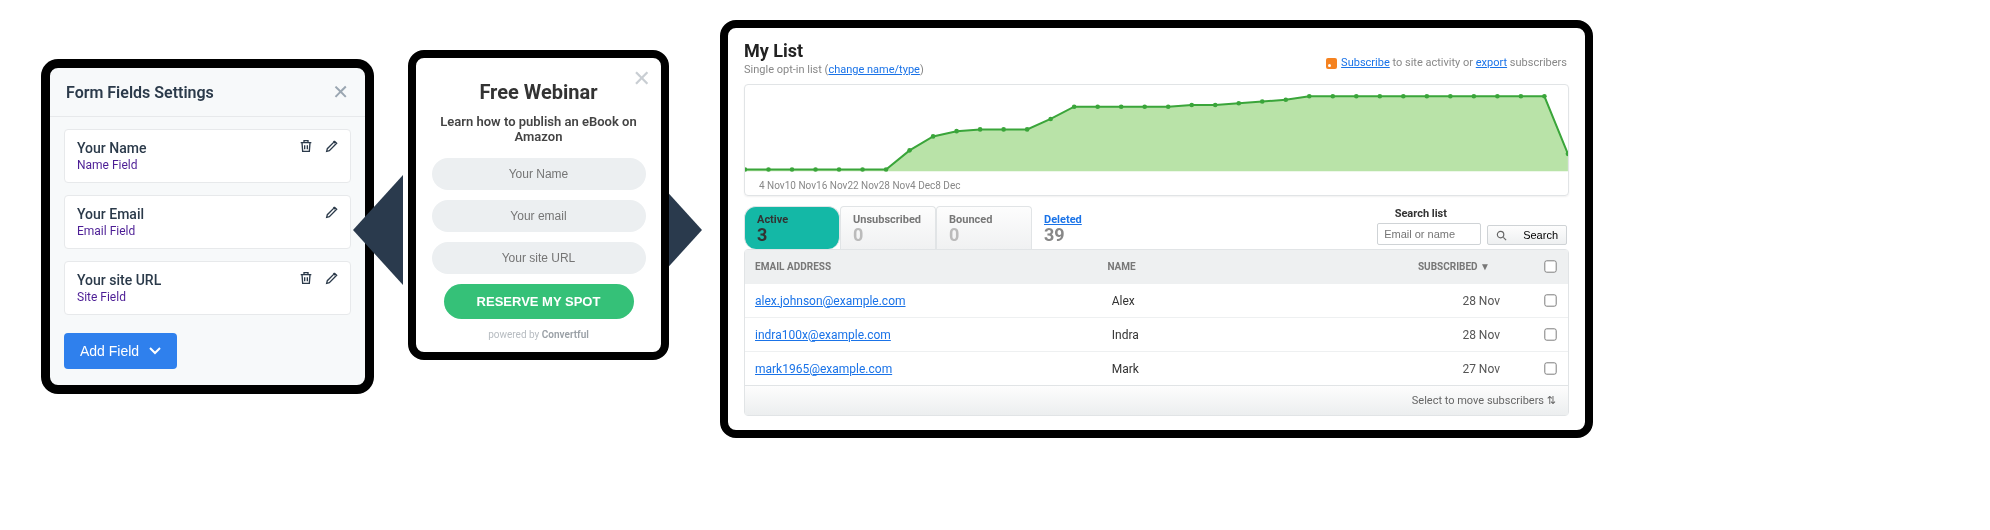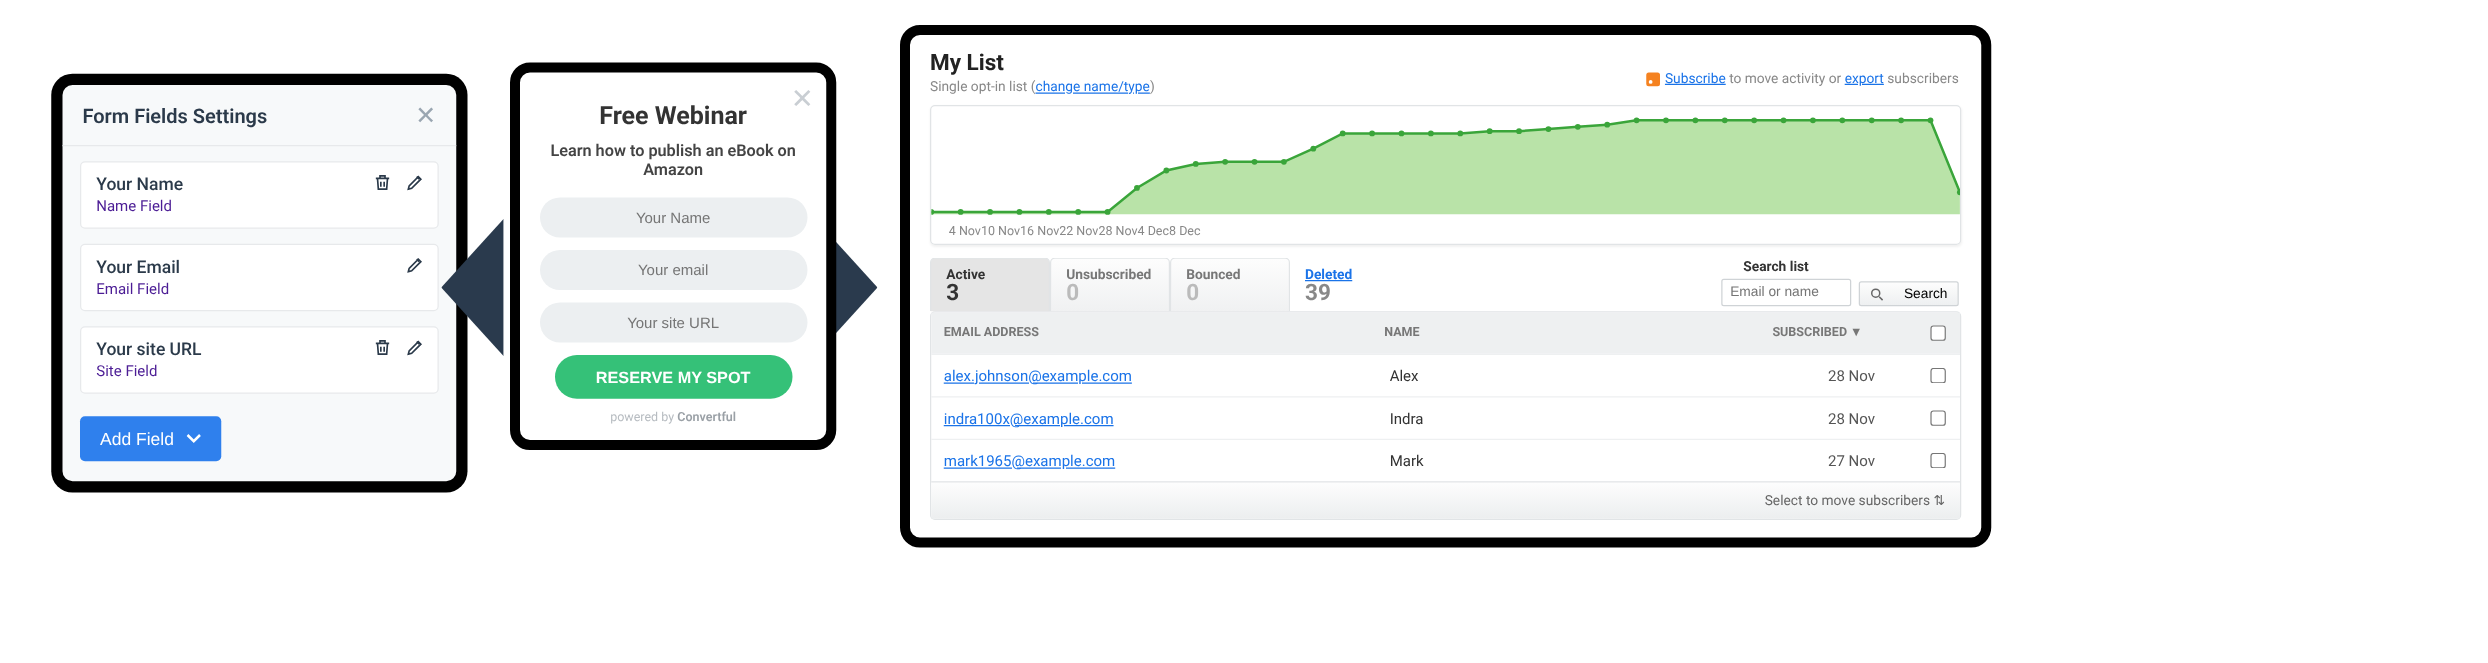--- a/index.html
+++ b/index.html
@@ -43,21 +43,21 @@
   .rss{display:inline-block;width:11px;height:11px;background:#f58220;border-radius:2px;margin-right:4px;vertical-align:middle;position:relative;}
   .rss::after{content:"";position:absolute;left:2px;bottom:2px;width:3px;height:3px;background:#fff;border-radius:50%;}
 
   .chartwrap{border:1px solid #e1e4e6;border-radius:4px;height:110px;position:relative;overflow:hidden;margin-bottom:10px;box-shadow:0 1px 2px rgba(0,0,0,.06);}
   .chartwrap svg{position:absolute;inset:0;}
   .xaxis{position:absolute;left:0;right:0;bottom:4px;display:flex;justify-content:flex-start;padding:0 14px;font-size:10px;color:#888;}
 
   
   .tabs{display:flex;gap:0;align-items:flex-end;}
   .tab{border:1px solid #e1e4e6;border-bottom:none;background:linear-gradient(#fdfdfd,#f0f1f2);padding:6px 12px 4px;min-width:70px;border-radius:4px 4px 0 0;}
-  .tab.active{background:#e5e5e5;}
+  .tab.active{background:#14b8a6;border-radius:12px;}
   .tab.del{border:none;background:transparent;}
   .tab .tlabel{font-size:11px;font-weight:700;color:#777;}
   .tab.active .tlabel{color:#333;}
   .tab.del .tlabel{color:#1a73e8;text-decoration:underline;}
   .tab .tcount{font-size:18px;font-weight:700;color:#bbb;margin-top:-2px;}
   .tab.active .tcount{color:#333;}
   .tab.del .tcount{color:#888;}
 
   .searchrow{position:absolute;right:18px;top:195px;display:flex;align-items:flex-end;gap:6px;}
   .searchlbl{font-size:11px;font-weight:700;color:#333;position:absolute;right:120px;top:-16px;}
@@ -140,21 +140,21 @@
       <span>powered by </span><b>Convertful</b>
     </div>
   </div>
 
   <div class="panel3">
     <div class="ml-title">My List</div>
     <div class="ml-sub">
       <span>Single opt-in list (</span><a href="#">change name/type</a><span>)</span>
     </div>
     <div class="ml-top-links">
-      <span class="rss"></span><a href="#">Subscribe</a><span> to move activity or </span><a href="#">export</a><span> subscribers</span>
+      <span class="rss"></span><a href="#">Subscribe</a><span> to site activity or </span><a href="#">export</a><span> subscribers</span>
     </div>
 
     <div class="chartwrap">
       <svg viewBox="0 0 820 110" preserveAspectRatio="none">
         <path id="chart-area" fill="#b9e3a8" stroke="none" d="M0 86 L0 84.26086956521739 L23.428571428571427 84.26086956521739 L46.857142857142854 84.26086956521739 L70.28571428571429 84.26086956521739 L93.71428571428571 84.26086956521739 L117.14285714285714 84.26086956521739 L140.57142857142858 84.26086956521739 L164 65.13043478260869 L187.42857142857142 51.21739130434783 L210.85714285714283 46 L234.28571428571428 44.26086956521739 L257.7142857142857 44.26086956521739 L281.14285714285717 44.26086956521739 L304.57142857142856 33.826086956521735 L328 21.652173913043477 L351.4285714285714 21.652173913043477 L374.85714285714283 21.652173913043477 L398.2857142857143 21.652173913043477 L421.71428571428567 21.652173913043477 L445.1428571428571 19.913043478260867 L468.57142857142856 19.913043478260867 L492 18.17391304347826 L515.4285714285714 16.434782608695656 L538.8571428571429 14.695652173913047 L562.2857142857143 11.217391304347823 L585.7142857142858 11.217391304347823 L609.1428571428571 11.217391304347823 L632.5714285714286 11.217391304347823 L656 11.217391304347823 L679.4285714285714 11.217391304347823 L702.8571428571428 11.217391304347823 L726.2857142857142 11.217391304347823 L749.7142857142857 11.217391304347823 L773.1428571428571 11.217391304347823 L796.5714285714286 11.217391304347823 L820 68.6086956521739 L820 86 Z"></path>
         <path id="chart-line" fill="none" stroke="#3aa53a" stroke-width="2" d="M0 84.26086956521739L23.428571428571427 84.26086956521739L46.857142857142854 84.26086956521739L70.28571428571429 84.26086956521739L93.71428571428571 84.26086956521739L117.14285714285714 84.26086956521739L140.57142857142858 84.26086956521739L164 65.13043478260869L187.42857142857142 51.21739130434783L210.85714285714283 46L234.28571428571428 44.26086956521739L257.7142857142857 44.26086956521739L281.14285714285717 44.26086956521739L304.57142857142856 33.826086956521735L328 21.652173913043477L351.4285714285714 21.652173913043477L374.85714285714283 21.652173913043477L398.2857142857143 21.652173913043477L421.71428571428567 21.652173913043477L445.1428571428571 19.913043478260867L468.57142857142856 19.913043478260867L492 18.17391304347826L515.4285714285714 16.434782608695656L538.8571428571429 14.695652173913047L562.2857142857143 11.217391304347823L585.7142857142858 11.217391304347823L609.1428571428571 11.217391304347823L632.5714285714286 11.217391304347823L656 11.217391304347823L679.4285714285714 11.217391304347823L702.8571428571428 11.217391304347823L726.2857142857142 11.217391304347823L749.7142857142857 11.217391304347823L773.1428571428571 11.217391304347823L796.5714285714286 11.217391304347823L820 68.6086956521739"></path>
         <g id="chart-dots" fill="#3aa53a">
             <circle cx="0" cy="84.26086956521739" r="2.3"></circle>
             <circle cx="23.428571428571427" cy="84.26086956521739" r="2.3"></circle>
             <circle cx="46.857142857142854" cy="84.26086956521739" r="2.3"></circle>

